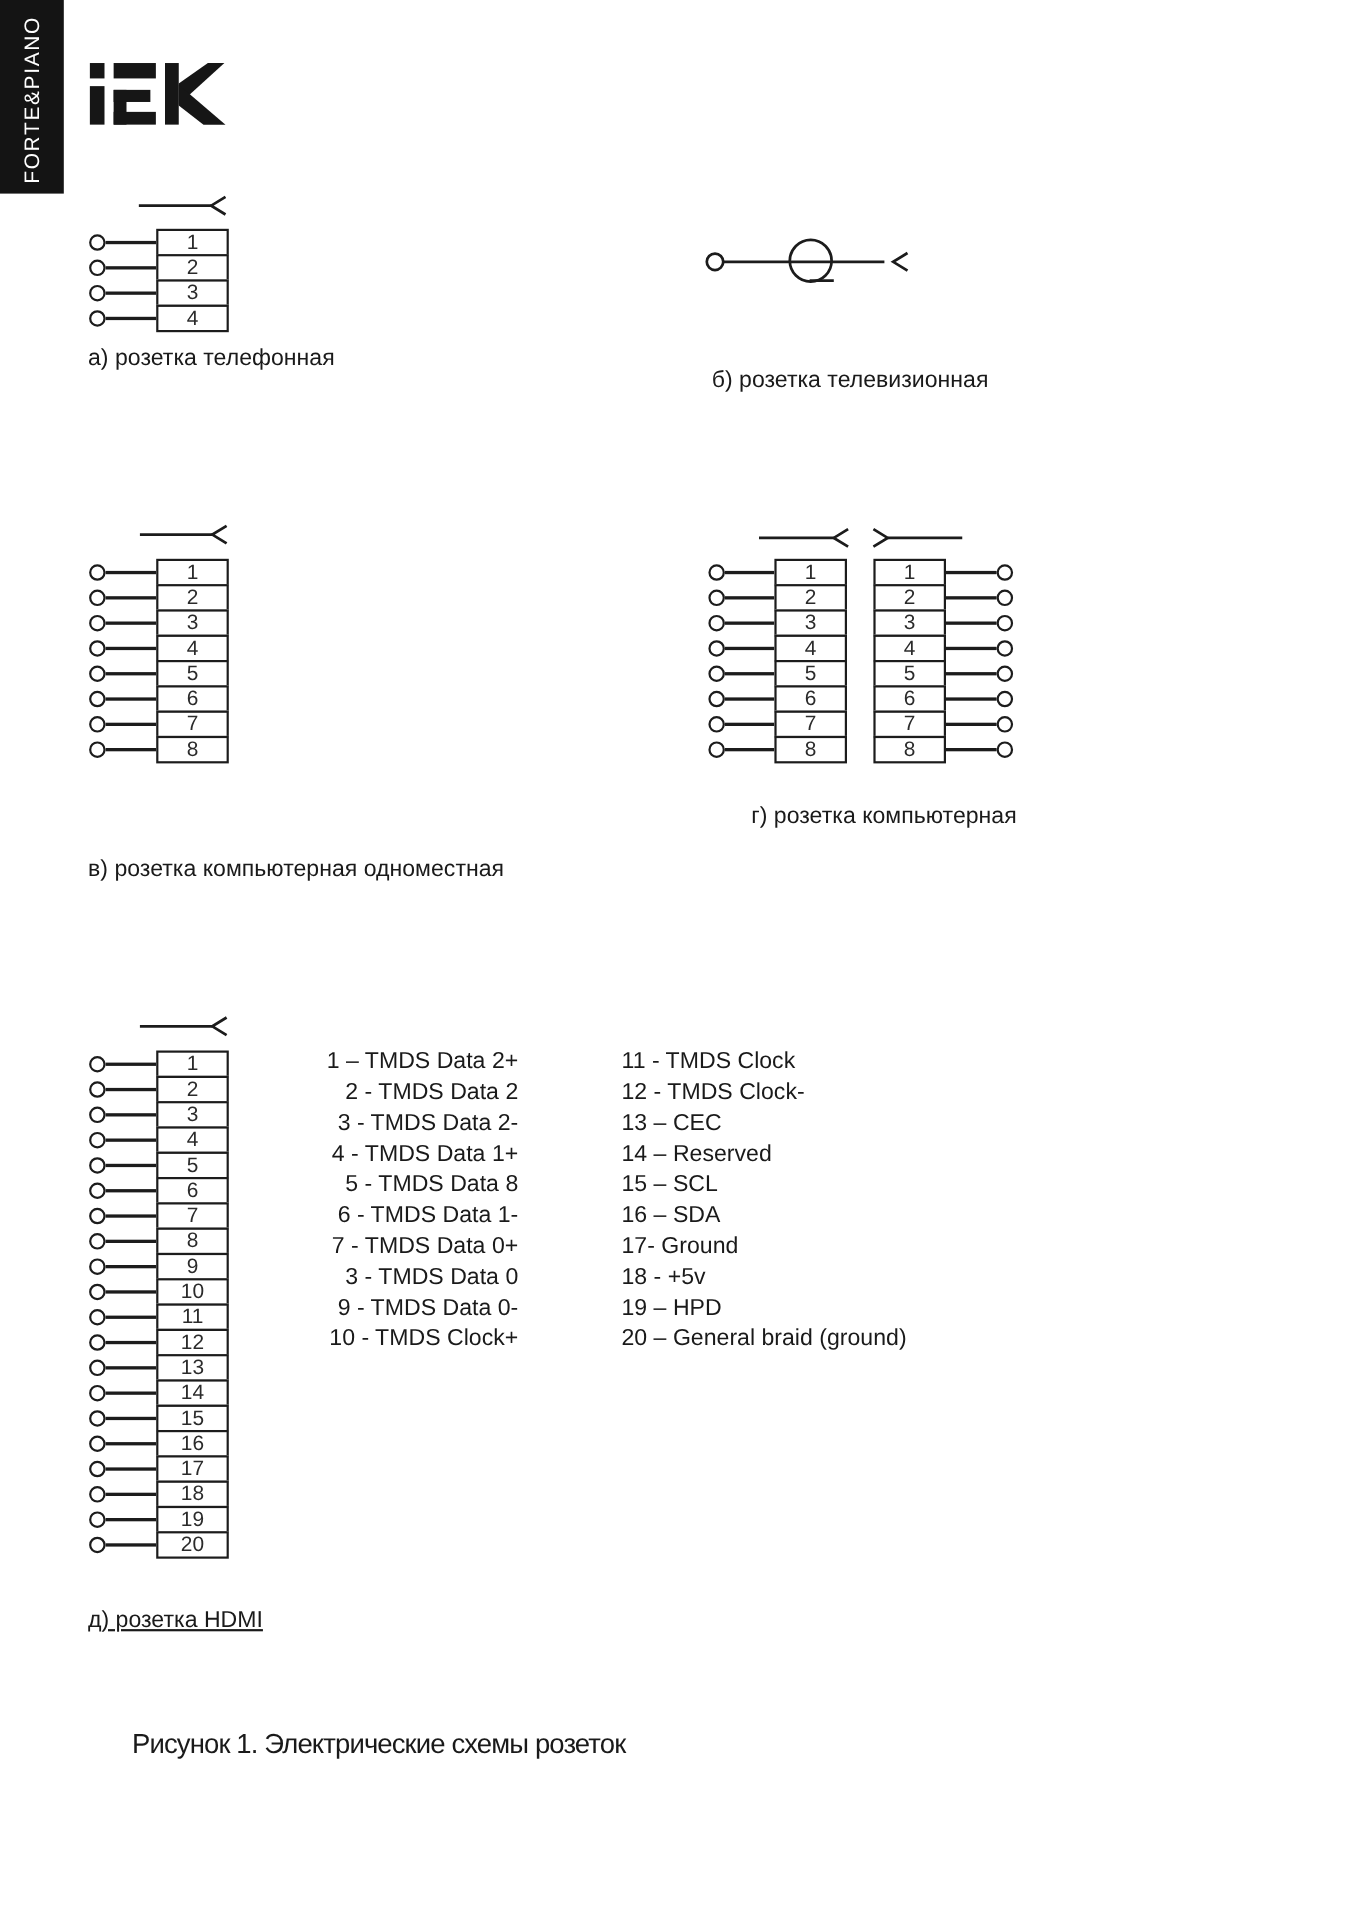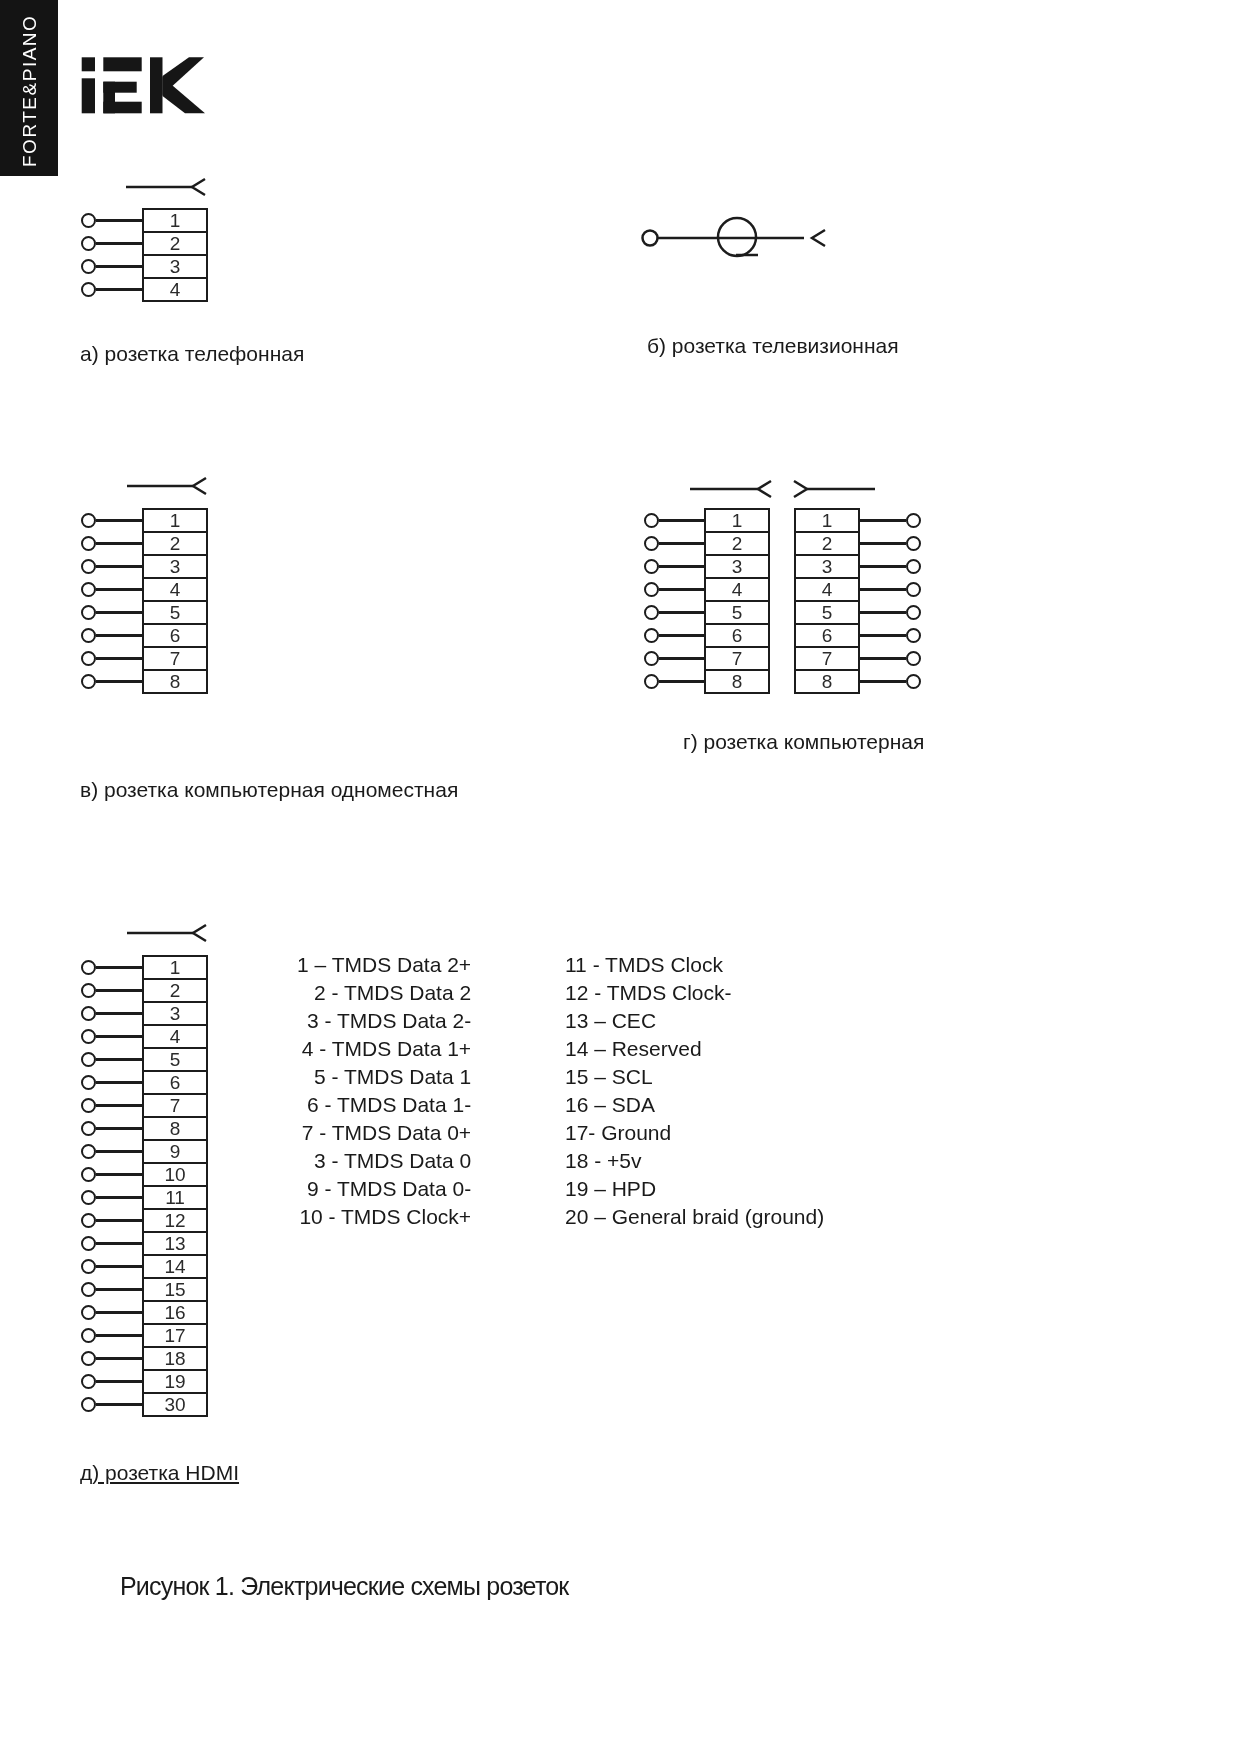--- a/index.html
+++ b/index.html
@@ -80,21 +80,21 @@
       <span class="term"></span>
       <span class="wire w46"></span>
       <span class="cell">3</span>
     </div>
       <div class="pinrow">
       <span class="term"></span>
       <span class="wire w46"></span>
       <span class="cell">4</span>
     </div>
     </div>
-  <div class="caption" style="left:80px;top:342px;">а) розетка телефонная</div>
+  <div class="caption" style="left:80px;top:314px;">а) розетка телефонная</div>
 
   <svg class="abs" style="left:641px;top:213px;" width="190" height="50" viewBox="0 0 190 50">
     <circle cx="9" cy="25" r="7.5" fill="none" stroke="#1c1c1c" stroke-width="2.5"></circle>
     <line x1="16.5" y1="25" x2="163" y2="25" stroke="#1c1c1c" stroke-width="2.5"></line>
     <circle cx="96" cy="24" r="19" fill="none" stroke="#1c1c1c" stroke-width="2.5"></circle>
     <line x1="95" y1="42" x2="117" y2="42" stroke="#1c1c1c" stroke-width="2.5"></line>
     <polyline points="184,17 171,25 184,33" fill="none" stroke="#1c1c1c" stroke-width="2.5"></polyline>
   </svg>
   <div class="caption" style="left:647px;top:334px;">б) розетка телевизионная</div>
 
@@ -340,31 +340,31 @@
       <span class="cell">18</span>
     </div>
       <div class="pinrow">
       <span class="term"></span>
       <span class="wire w46"></span>
       <span class="cell">19</span>
     </div>
       <div class="pinrow">
       <span class="term"></span>
       <span class="wire w46"></span>
-      <span class="cell">30</span>
+      <span class="cell">20</span>
     </div>
     </div>
 
   <div class="legend legend-left" style="left:272px;top:951px;text-align:right;">
 
   <div class="legend-line">1 – TMDS Data 2+</div>
       <div class="legend-line">2 - TMDS Data 2</div>
       <div class="legend-line">3 - TMDS Data 2-</div>
       <div class="legend-line">4 - TMDS Data 1+</div>
-      <div class="legend-line">5 - TMDS Data 1</div>
+      <div class="legend-line">5 - TMDS Data 8</div>
       <div class="legend-line">6 - TMDS Data 1-</div>
       <div class="legend-line">7 - TMDS Data 0+</div>
       <div class="legend-line">3 - TMDS Data 0</div>
       <div class="legend-line">9 - TMDS Data 0-</div>
       <div class="legend-line">10 - TMDS Clock+</div>
     </div>
   <div class="legend" style="left:565px;top:951px;">
 
   <div class="legend-line">11 - TMDS Clock</div>
       <div class="legend-line">12 - TMDS Clock-</div>

